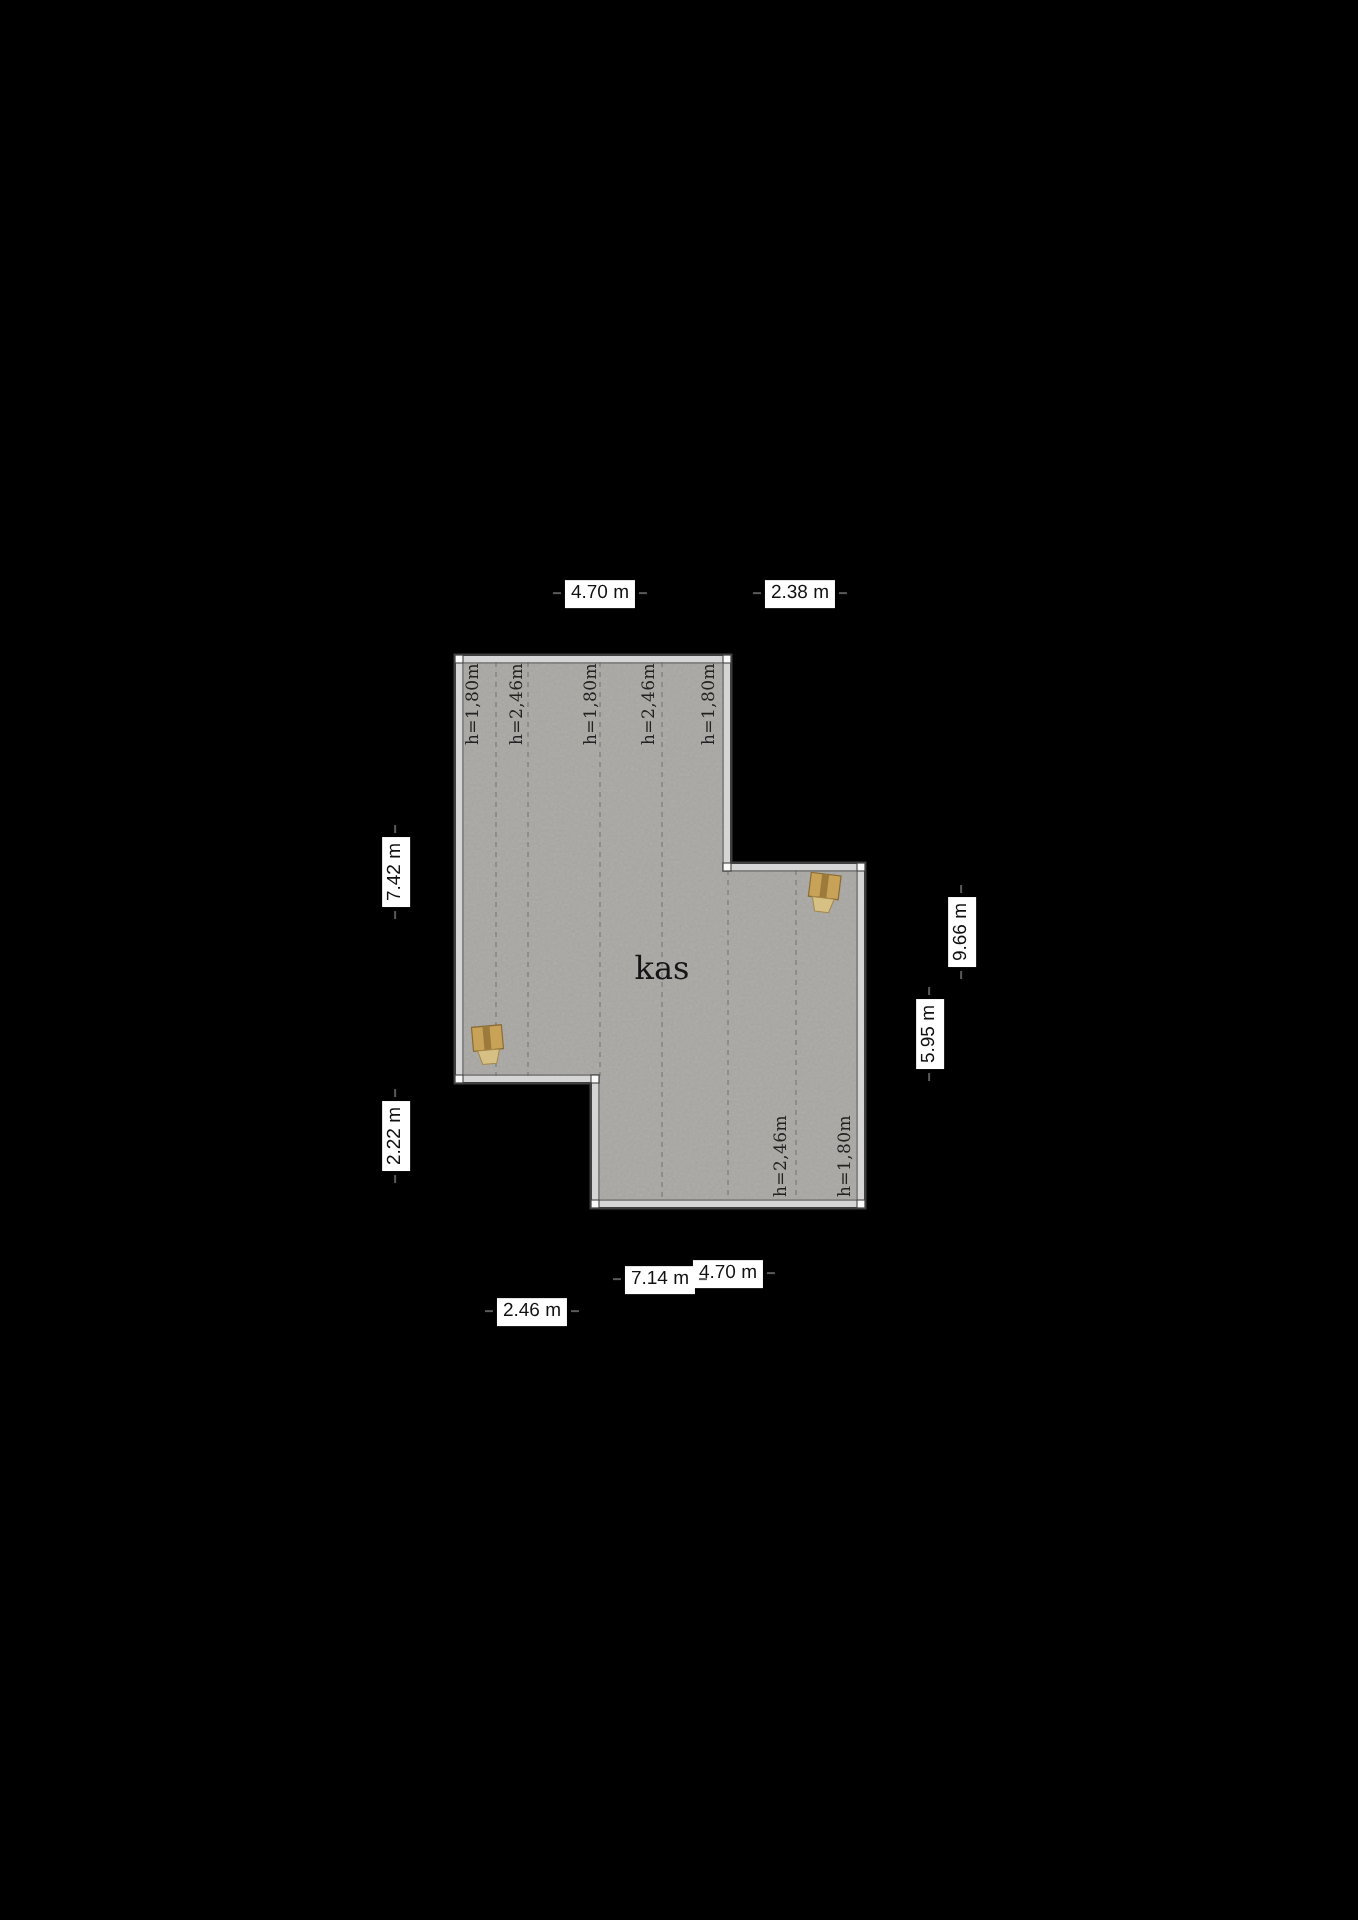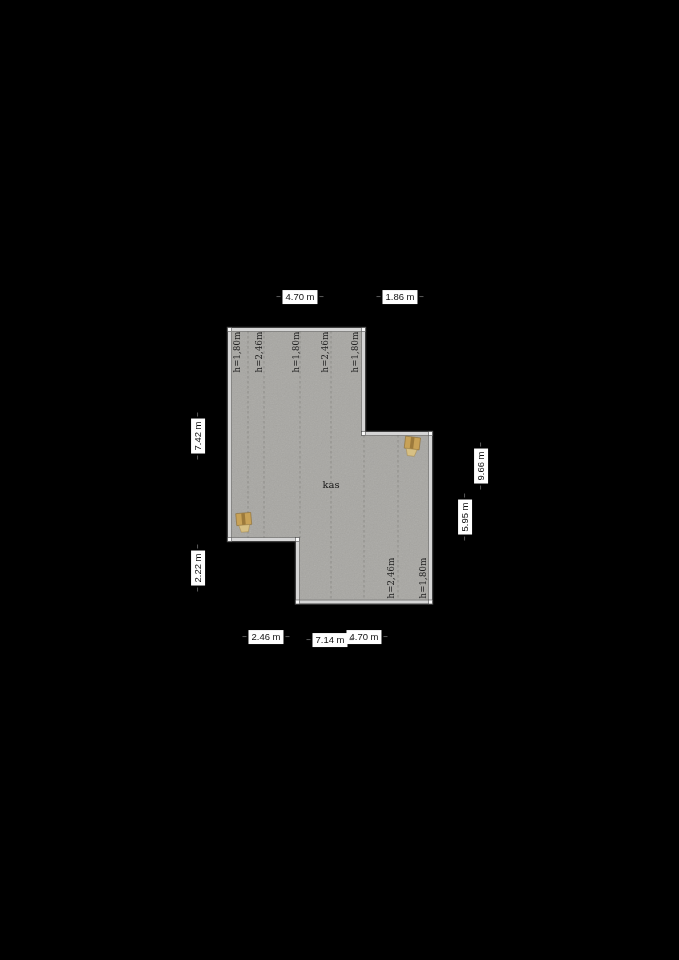--- a/index.html
+++ b/index.html
@@ -47,21 +47,21 @@
     font-size:8.5px;
     letter-spacing:.2px;
     color:var(--height-text);
     white-space:nowrap;
     z-index:2;
   }
   .room-name{
     position:absolute;
     transform:translate(-50%,-50%);
     font-family:"DejaVu Serif",serif;
-    font-size:10px;
+    font-size:16px;
     color:#151515;
     z-index:2;
   }
 </style>
 </head>
 <body>
 
 <div id="stage">
 
   <svg id="plan-svg" width="679" height="960" viewBox="0 0 679 960">
@@ -134,21 +134,21 @@
   <div class="hlab" style="left:391px;top:578px">h=2,46m</div>
   <div class="hlab" style="left:423px;top:578px">h=1,80m</div>
 
   <div class="dim" style="left:300px;top:297px">
     <span class="tick"></span>
     <span class="dim-box">4.70 m</span>
     <span class="tick"></span>
   </div>
   <div class="dim" style="left:400px;top:297px">
     <span class="tick"></span>
-    <span class="dim-box">1.86 m</span>
+    <span class="dim-box">2.38 m</span>
     <span class="tick"></span>
   </div>
 
   <div class="dim v" style="left:198px;top:436px">
     <span class="tick"></span>
     <span class="dim-box">7.42 m</span>
     <span class="tick"></span>
   </div>
   <div class="dim v" style="left:198px;top:568px">
     <span class="tick"></span>
@@ -160,21 +160,21 @@
     <span class="tick"></span>
     <span class="dim-box">9.66 m</span>
     <span class="tick"></span>
   </div>
   <div class="dim v" style="left:465px;top:517px">
     <span class="tick"></span>
     <span class="dim-box">5.95 m</span>
     <span class="tick"></span>
   </div>
 
-  <div class="dim" style="left:266px;top:637px">
+  <div class="dim" style="left:266px;top:656px">
     <span class="tick"></span>
     <span class="dim-box">2.46 m</span>
     <span class="tick"></span>
   </div>
   <div class="dim" style="left:364px;top:637px">
     <span class="tick"></span>
     <span class="dim-box">4.70 m</span>
     <span class="tick"></span>
   </div>
   <div class="dim" style="left:330px;top:640px">

